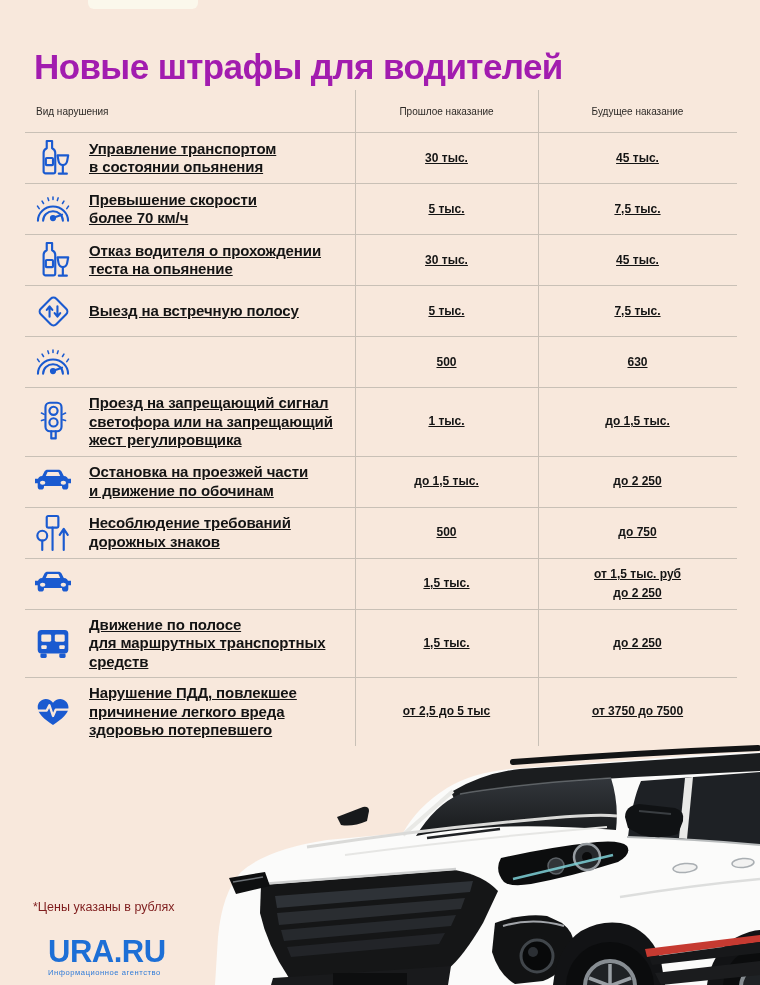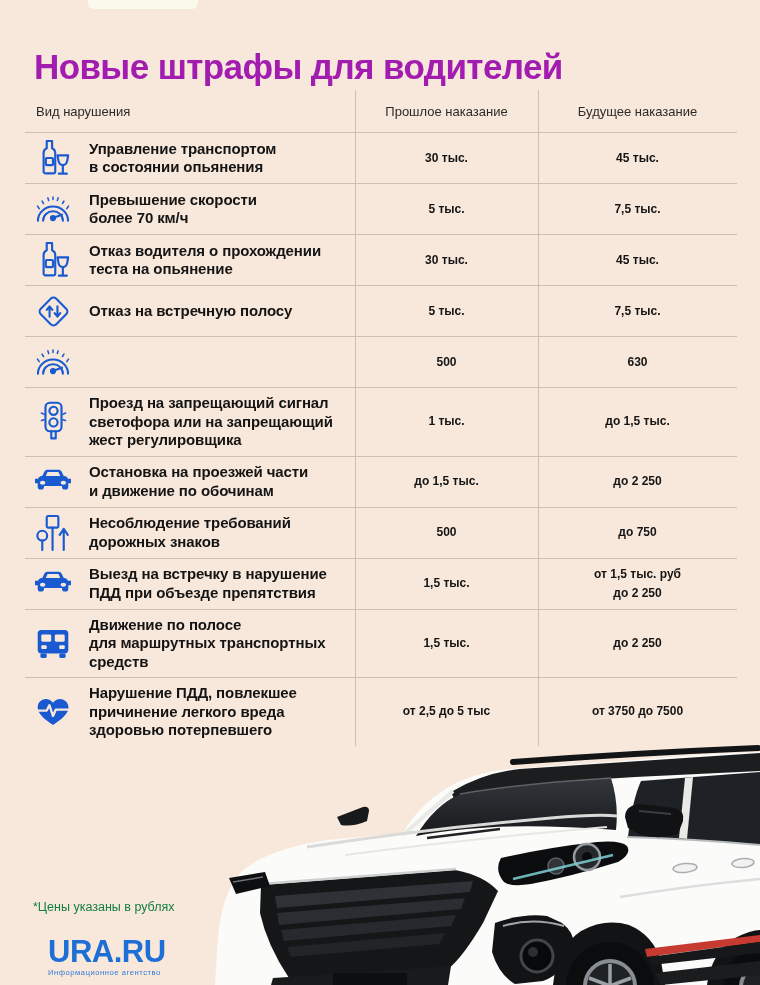--- a/index.html
+++ b/index.html
@@ -8,33 +8,33 @@
     background:var(--bg,#f8e8dc);
     font-family:"Liberation Sans","DejaVu Sans",sans-serif;
     color:#141414;
   }
   .top-artifact{position:absolute;left:88px;top:0;width:110px;height:9px;
     background:rgba(252,250,238,.85);border-radius:0 0 6px 6px;}
   .page-title{position:absolute;left:34px;top:24px;font-size:35px;font-weight:900;
     letter-spacing:-.6px;color:#a21caf;text-align:center;}
   .fines-table{position:absolute;left:25px;top:90px;width:712px;}
   .thead,.trow{display:grid;grid-template-columns:330px 183px 199px;align-items:center;}
-  .thead{height:42px;font-size:13px;color:#2d2a27;}
+  .thead{height:42px;font-size:10px;color:#2d2a27;}
   .h-violation{padding-left:11px;}
   .h-center{text-align:center;}
-  .trow{border-top:1px solid var(--divider,#c9c0b6);min-height:50px;}
+  .trow{border-top:1px solid var(--divider,#c9c0b6);min-height:50px;text-decoration:underline;}
   .cell-violation{display:flex;align-items:center;padding:6px 4px 6px 7px;}
   .icon-box{width:42px;min-width:42px;display:flex;justify-content:center;align-items:center;
     color:var(--icon-blue,#1a5ad0);}
   .v-text{margin-left:15px;font-size:15px;font-weight:700;line-height:18.5px;
     letter-spacing:-.1px;white-space:pre-line;}
   .cell-val{text-align:center;font-size:12px;font-weight:700;line-height:19px;white-space:pre-line;}
   .vline{position:absolute;top:0;bottom:0;width:1px;background:var(--divider,#c9c0b6);}
   .vline-1{left:330px;} .vline-2{left:513px;}
-  .footnote{position:absolute;left:33px;top:900px;font-size:12.5px;color:#15803d;}
+  .footnote{position:absolute;left:33px;top:900px;font-size:12.5px;color:#7f1d1d;}
   .logo{position:absolute;left:48px;top:929px;margin-top:8px;}
   .logo-name{font-size:31px;font-weight:900;letter-spacing:-.5px;color:var(--logo-blue,#1d6fd6);line-height:30px;}
   .logo-tagline{font-size:7.6px;letter-spacing:.55px;color:#2f7bd8;margin-top:1px;}
   .car-wrap{position:absolute;right:0;bottom:0;width:545px;height:240px;}
 </style>
 </head>
 <body style="--bg: #f8e8dc; --icon-blue: #1a5ad0; --logo-blue: #1d6fd6; --divider: #c9c0b6;">
 
 <div class="top-artifact"></div>
 
@@ -105,21 +105,21 @@
       <div class="trow">
         <div class="cell-violation">
           <span class="icon-box">
             <svg width="35" height="35" viewBox="0 0 40 40">
               <g stroke="currentColor" stroke-width="2.4" fill="none" stroke-linecap="round" stroke-linejoin="round">
    <rect x="7.5" y="7.5" width="25" height="25" rx="4.5" transform="rotate(45 20 20)"></rect>
    <path d="M15.5 26V15M12.3 18.2l3.2-4 3.2 4M24.5 14v11M21.3 21.8l3.2 4 3.2-4"></path>
               </g>
             </svg>
           </span>
-          <span class="v-text">Отказ на встречную полосу</span>
+          <span class="v-text">Выезд на встречную полосу</span>
         </div>
         <div class="cell-val">5 тыс.</div>
         <div class="cell-val">7,5 тыс.</div>
       </div>
       <div class="trow">
         <div class="cell-violation">
           <span class="icon-box">
             <svg width="38" height="31" viewBox="0 0 44 36">
               <g stroke="currentColor" stroke-width="2.4" fill="none" stroke-linecap="round" stroke-linejoin="round">
    <path d="M4.5 31a17.5 16.5 0 0 1 35 0"></path>
@@ -194,22 +194,20 @@
         <div class="cell-violation">
           <span class="icon-box">
             <svg width="40" height="27" viewBox="0 0 44 30">
    <path fill="currentColor" d="M2 12h4v5H2zM38 12h4v5h-4z"></path>
    <path fill="currentColor" d="M5 14c0-3 2-5 5-5l2.5-5C13.3 2.5 14.5 2 16 2h12c1.5 0 2.7.5 3.5 2L34 9c3 0 5 2 5 5v7c0 1.7-1.3 3-3 3h-1c-1.7 0-3-1.3-3-3v-1H12v1c0 1.7-1.3 3-3 3H8c-1.7 0-3-1.3-3-3v-7z"></path>
    <path fill="var(--bg)" d="M14 9l2-4.5h12L30 9z"></path>
    <ellipse cx="10.5" cy="16.5" rx="3" ry="2.2" fill="var(--bg)"></ellipse>
    <ellipse cx="33.5" cy="16.5" rx="3" ry="2.2" fill="var(--bg)"></ellipse>
             </svg>
           </span>
-          <span class="v-text">Выезд на встречку в нарушение
-ПДД при объезде препятствия</span>
         </div>
         <div class="cell-val">1,5 тыс.</div>
         <div class="cell-val">от 1,5 тыс. руб
 до 2 250</div>
       </div>
       <div class="trow">
         <div class="cell-violation">
           <span class="icon-box">
             <svg width="36" height="31" viewBox="0 0 40 34">
    <rect x="3" y="2" width="34" height="26" rx="4" fill="currentColor"></rect>

